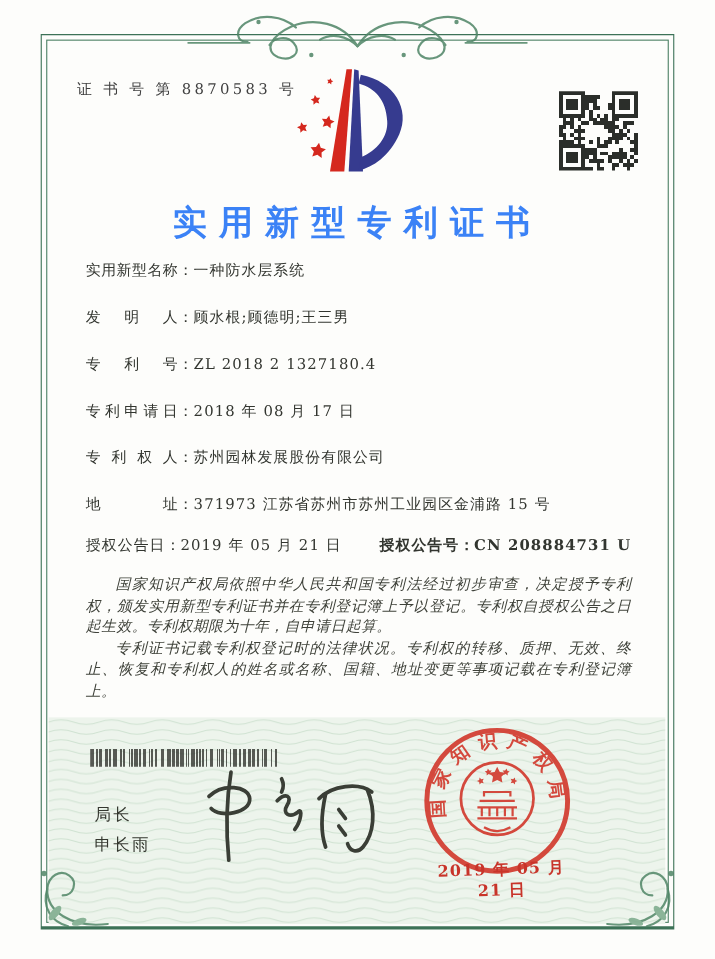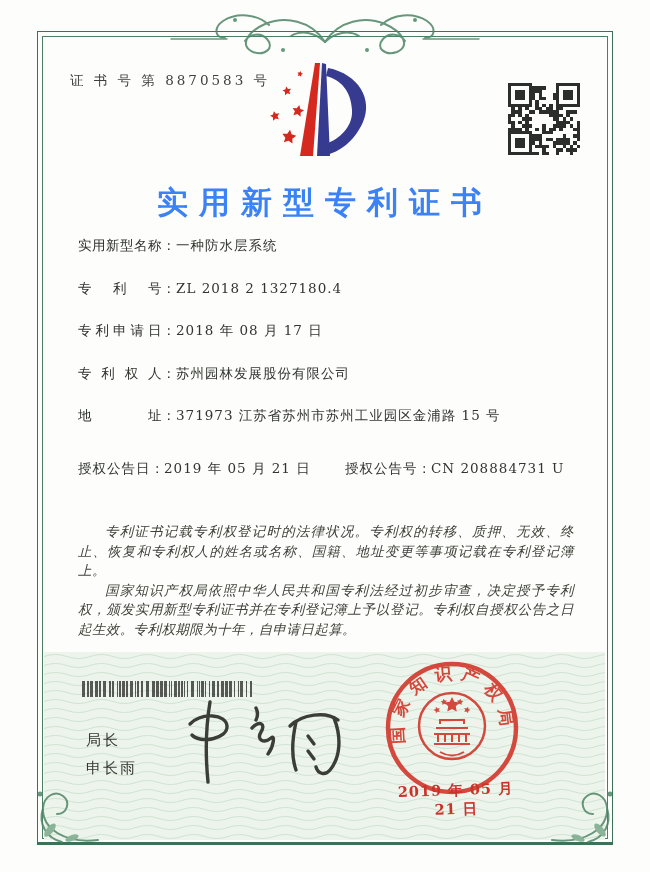--- a/index.html
+++ b/index.html
@@ -30,22 +30,22 @@
   .title{
     position:absolute;left:0;top:182px;width:650px;text-align:center;
     font-size:31px;font-weight:600;letter-spacing:11px;color:#3b82f6;
   }
   
   .fields{position:absolute;left:78px;top:237px;width:500px;font-size:13.5px;}
   .frow{height:42.5px;white-space:nowrap;}
   .flabel{display:inline-block;width:84px;text-align:justify;text-align-last:justify;letter-spacing:0.5px;}
   .fcolon{display:inline-block;width:14px;}
   .fvalue{letter-spacing:1px;}
-  .grant-row{position:absolute;left:78px;top:460px;width:500px;font-size:13.5px;white-space:nowrap;}
-  .grant-no{position:absolute;left:267px;top:0;}
+  .grant-row{position:absolute;left:78px;top:487px;width:500px;font-size:13.5px;white-space:nowrap;}
+  .grant-no{position:absolute;left:267px;top:0;font-weight:bold;}
   .glabel{letter-spacing:1px;}
   
   .paras{
     position:absolute;left:78px;top:522px;width:496px;
     font-size:13.5px;line-height:19.5px;font-style:italic;color:#3e4139;
     text-align:justify;letter-spacing:0.4px;
   }
   .paras p{margin:0;text-indent:2em;}
   
   .barcode{position:absolute;left:82px;top:681px;width:170px;height:16px;opacity:.8;}
@@ -378,41 +378,44 @@
         <rect x="61.71" y="68.57" width="3.43" height="3.43" fill="#2b2e2a"></rect>
       </svg></div>
 
   <div class="title">实用新型专利证书</div>
 
   <div class="fields">
     <div class="frow">
       <span class="flabel">实用新型名称</span><span class="fcolon">：</span><span class="fvalue">一种防水层系统</span>
     </div>
     <div class="frow">
+      <span class="flabel">发明人</span><span class="fcolon">：</span><span class="fvalue">顾水根;顾德明;王三男</span>
+    </div>
+    <div class="frow">
       <span class="flabel">专利号</span><span class="fcolon">：</span><span class="fvalue">ZL 2018 2 1327180.4</span>
     </div>
     <div class="frow">
       <span class="flabel">专利申请日</span><span class="fcolon">：</span><span class="fvalue">2018 年 08 月 17 日</span>
     </div>
     <div class="frow">
       <span class="flabel">专利权人</span><span class="fcolon">：</span><span class="fvalue">苏州园林发展股份有限公司</span>
     </div>
     <div class="frow">
       <span class="flabel">地址</span><span class="fcolon">：</span><span class="fvalue">371973 江苏省苏州市苏州工业园区金浦路 15 号</span>
     </div>
   </div>
 
   <div class="grant-row">
     <span><span class="glabel">授权公告日</span><span>：</span><span class="fvalue">2019 年 05 月 21 日</span></span>
     <span class="grant-no"><span class="glabel">授权公告号</span><span>：</span><span class="fvalue">CN 208884731 U</span></span>
   </div>
 
   <div class="paras">
+    <p>国家知识产权局依照中华人民共和国专利法经过初步审查，决定授予专利权，颁发实用新型专利证书并在专利登记簿上予以登记。专利权自授权公告之日起生效。专利权期限为十年，自申请日起算。</p>
     <p>专利证书记载专利权登记时的法律状况。专利权的转移、质押、无效、终止、恢复和专利权人的姓名或名称、国籍、地址变更等事项记载在专利登记簿上。</p>
-    <p>国家知识产权局依照中华人民共和国专利法经过初步审查，决定授予专利权，颁发实用新型专利证书并在专利登记簿上予以登记。专利权自授权公告之日起生效。专利权期限为十年，自申请日起算。</p>
   </div>
 
   <div class="barcode"><svg width="170" height="16" viewBox="0 0 170 16" shape-rendering="crispEdges">
         <rect x="0" y="0" width="3" height="16" fill="#32342f"></rect>
         <rect x="5" y="0" width="2" height="16" fill="#32342f"></rect>
         <rect x="8" y="0" width="3" height="16" fill="#32342f"></rect>
         <rect x="13" y="0" width="3" height="16" fill="#32342f"></rect>
         <rect x="17" y="0" width="2" height="16" fill="#32342f"></rect>
         <rect x="21" y="0" width="3" height="16" fill="#32342f"></rect>
         <rect x="27" y="0" width="2" height="16" fill="#32342f"></rect>

